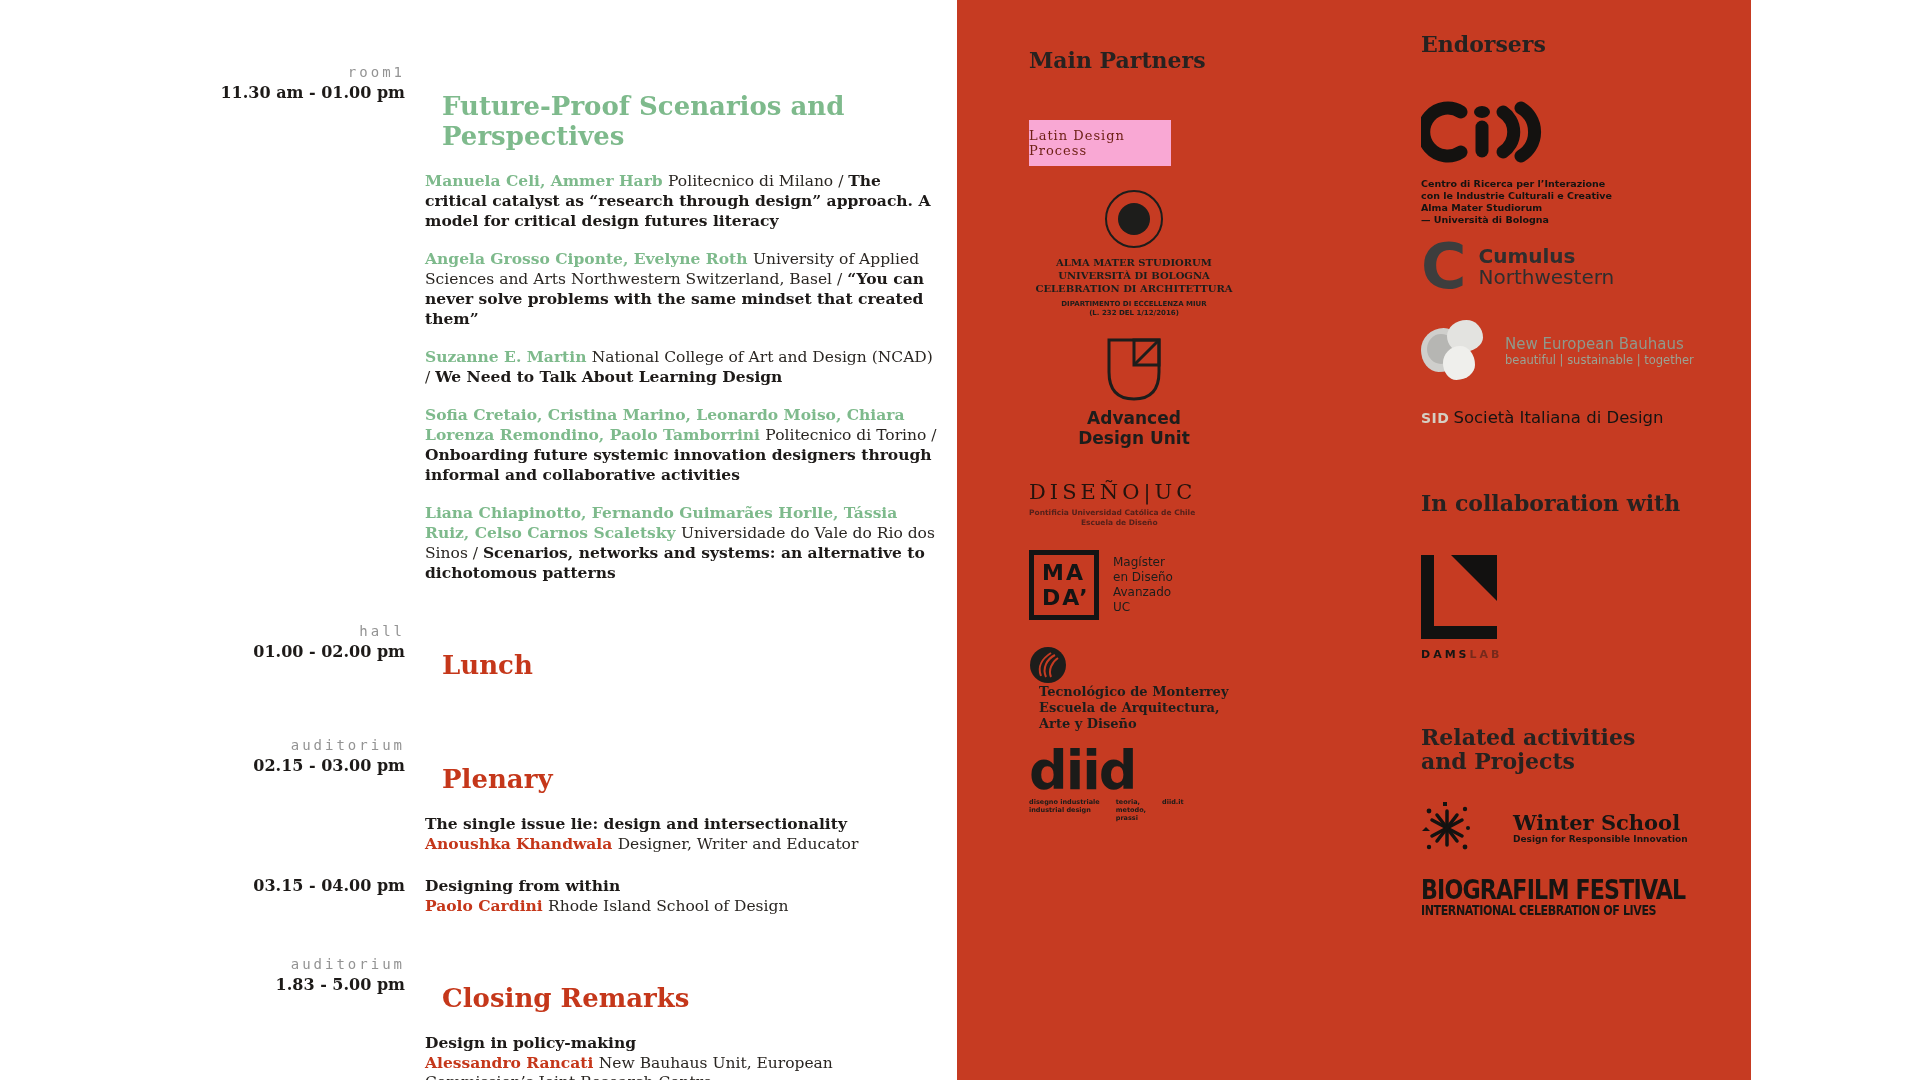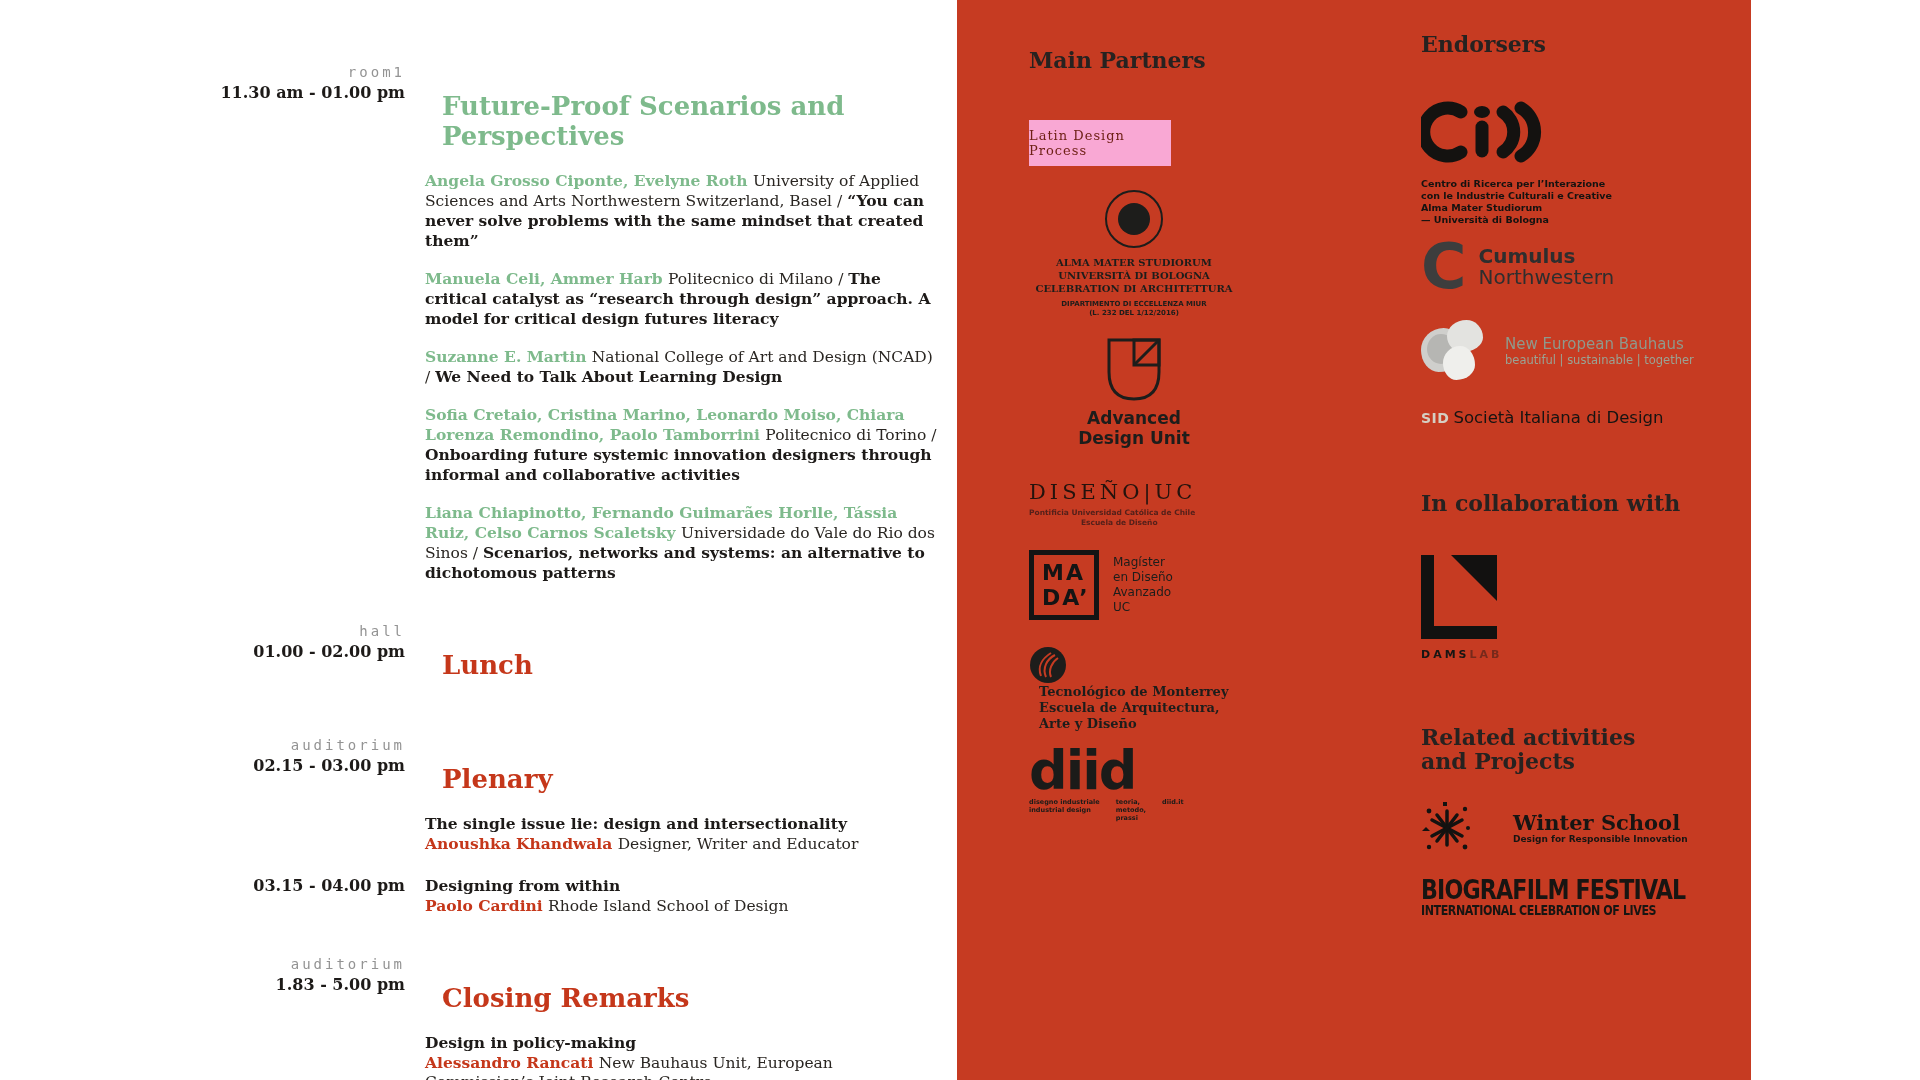--- a/index.html
+++ b/index.html
@@ -151,22 +151,22 @@
       <div class="meta"></div>
     </div>
 
     <div class="row row-session row-s1">
       <div class="meta">
         <div class="room">room1</div>
         <div class="time">11.30 am - 01.00 pm</div>
       </div>
       <div class="content">
         <h2 class="session-title green">Future-Proof Scenarios and Perspectives</h2>
+        <p class="talk"><span class="seg-g">Manuela Celi, Ammer Harb </span><span class="seg-p">Politecnico di Milano / </span><span class="seg-b">The critical catalyst as “research through design” approach. A model for critical design futures literacy</span></p>
         <p class="talk"><span class="seg-g">Angela Grosso Ciponte, Evelyne Roth </span><span class="seg-p">University of Applied Sciences and Arts Northwestern Switzerland, Basel / </span><span class="seg-b">“You can never solve problems with the same mindset that created them”</span></p>
-        <p class="talk"><span class="seg-g">Manuela Celi, Ammer Harb </span><span class="seg-p">Politecnico di Milano / </span><span class="seg-b">The critical catalyst as “research through design” approach. A model for critical design futures literacy</span></p>
         <p class="talk"><span class="seg-g">Suzanne E. Martin </span><span class="seg-p">National College of Art and Design (NCAD) / </span><span class="seg-b">We Need to Talk About Learning Design</span></p>
         <p class="talk"><span class="seg-g">Sofia Cretaio, Cristina Marino, Leonardo Moiso, Chiara Lorenza Remondino, Paolo Tamborrini </span><span class="seg-p">Politecnico di Torino / </span><span class="seg-b">Onboarding future systemic innovation designers through informal and collaborative activities</span></p>
         <p class="talk"><span class="seg-g">Liana Chiapinotto, Fernando Guimarães Horlle, Tássia Ruiz, Celso Carnos Scaletsky </span><span class="seg-p">Universidade do Vale do Rio dos Sinos / </span><span class="seg-b">Scenarios, networks and systems: an alternative to dichotomous patterns</span></p>
       </div>
     </div>
 
     <div class="row row-session row-lunch">
       <div class="meta">
         <div class="room">hall</div>
         <div class="time">01.00 - 02.00 pm</div>

